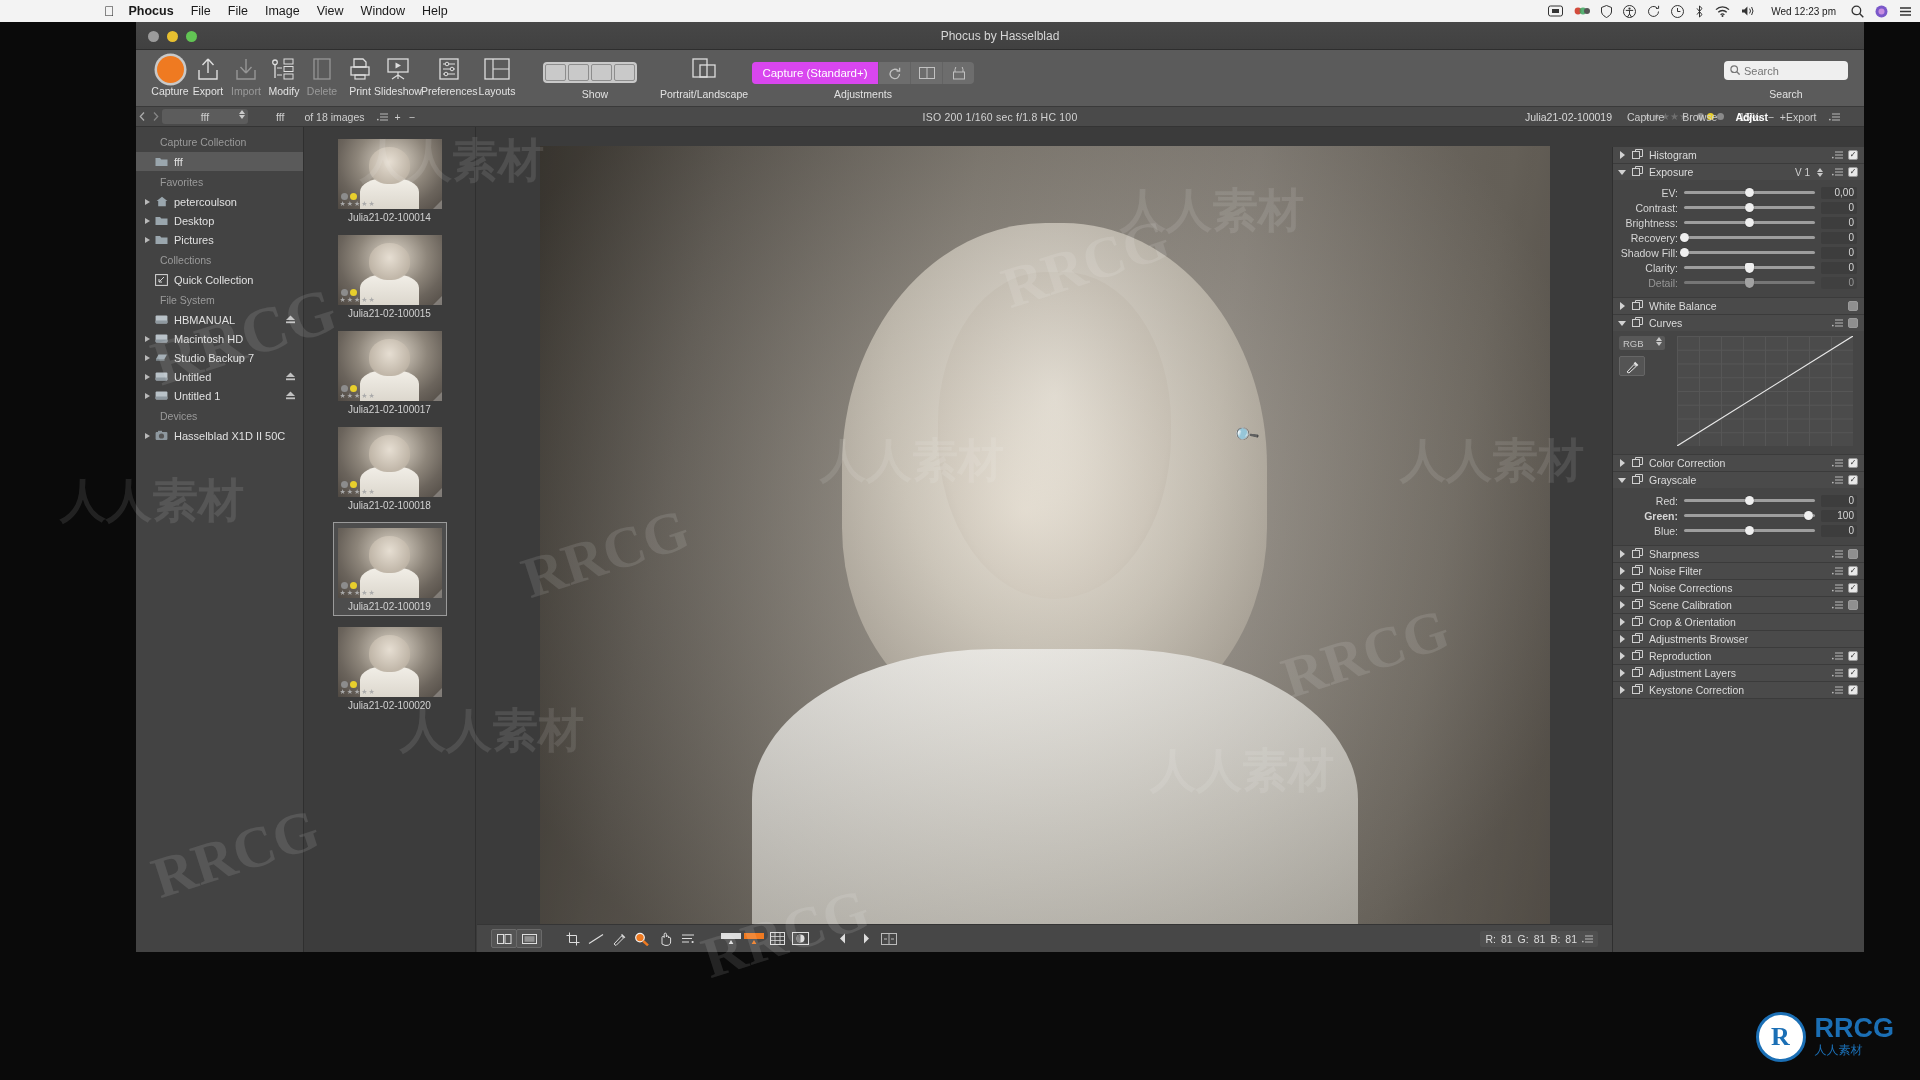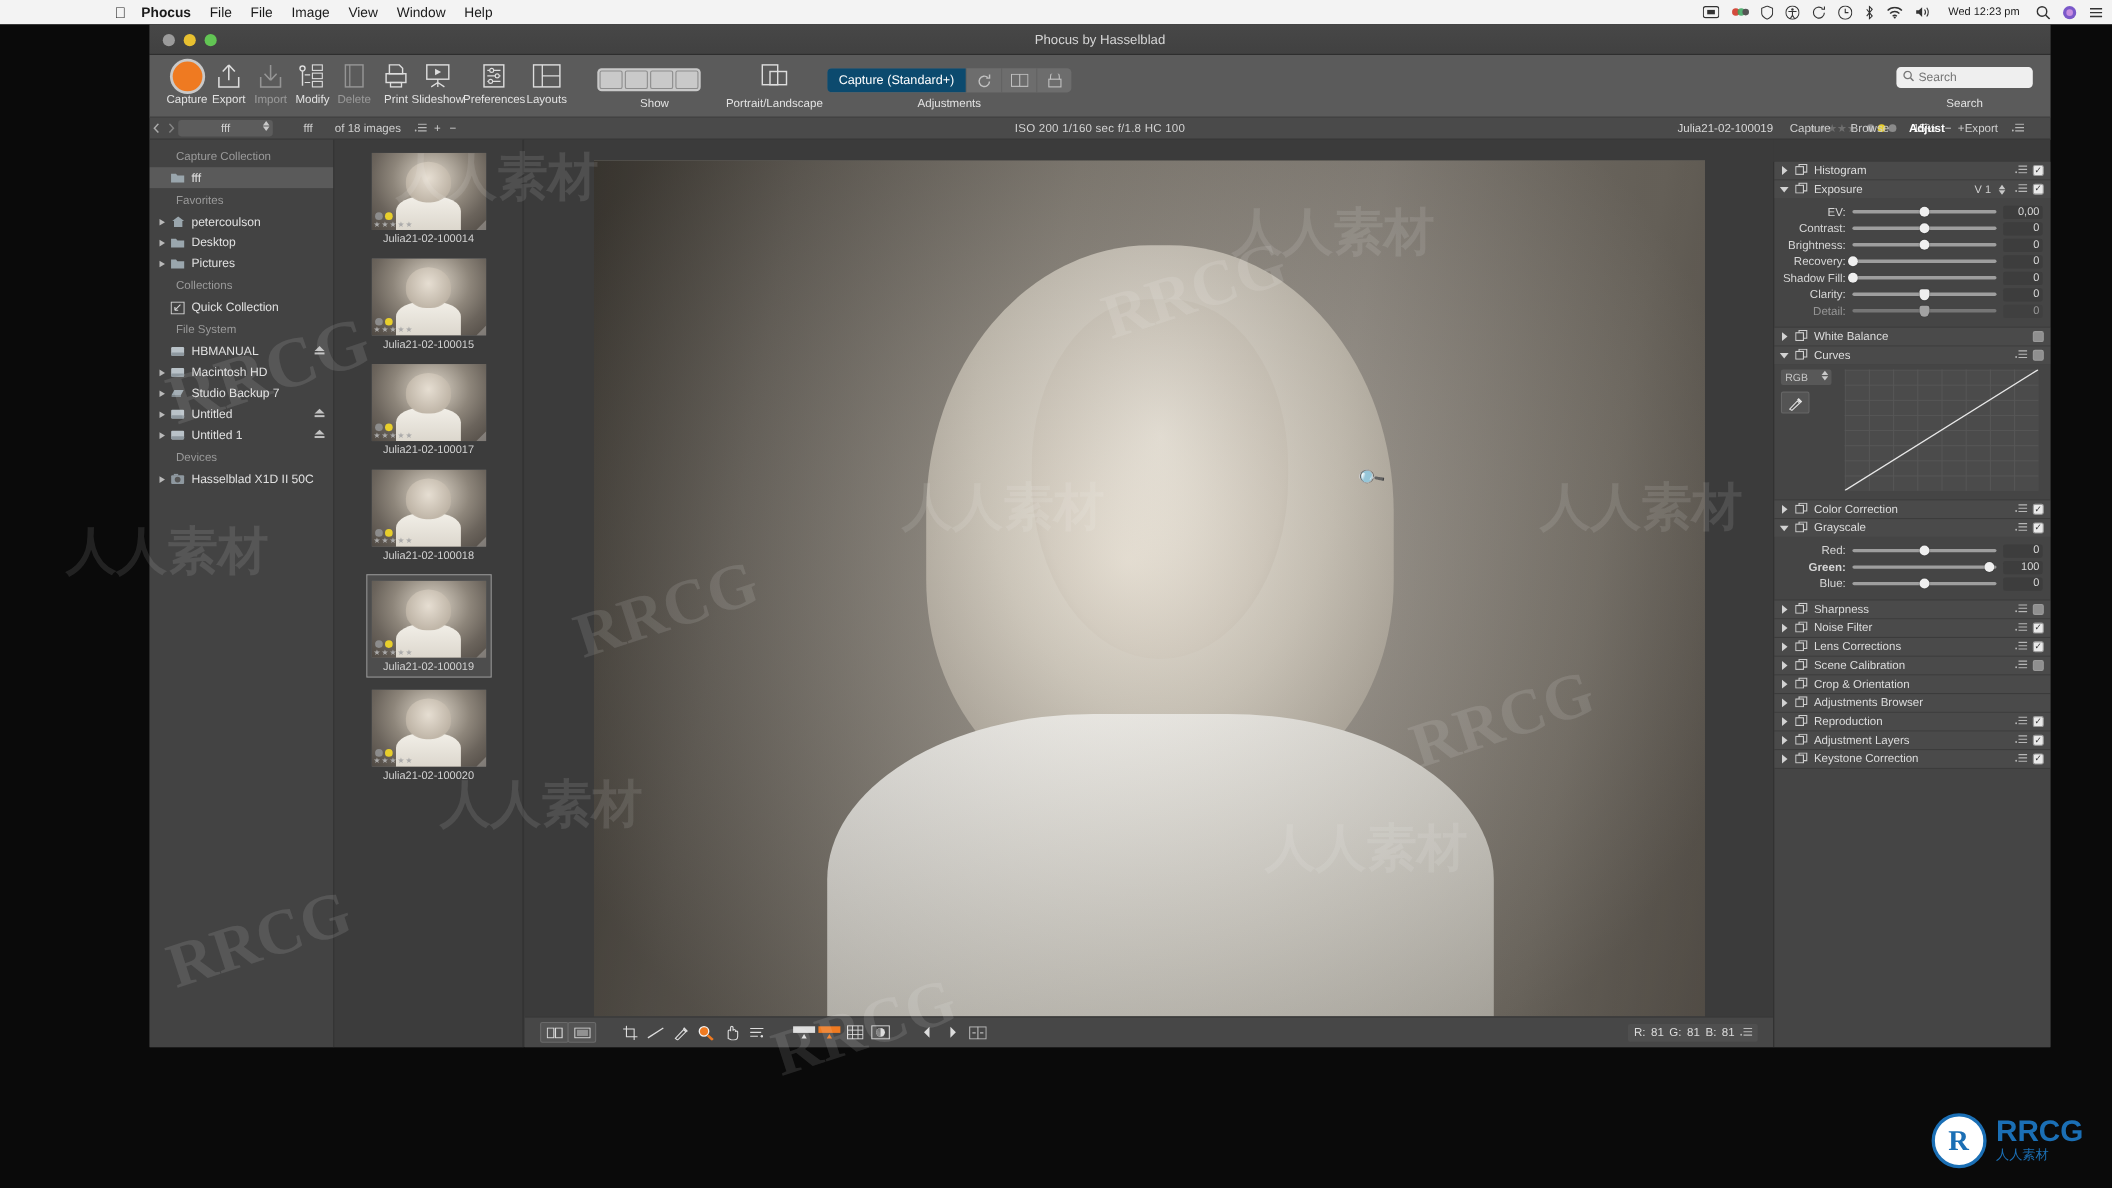--- a/index.html
+++ b/index.html
@@ -48,21 +48,21 @@
 
   .shutter { width:27px; height:27px; border-radius:50%; background:#ef7a21;
       box-shadow:0 0 0 2.5px #c9c9c9; }
 
   .segbox { position:absolute; top:12px; display:flex; background:#c9c9c9;
       border-radius:4px; padding:2px; gap:2px; }
   .segbox .sg { width:21px; height:17px; border:1px solid #8d8d8d; background:#c9c9c9; border-radius:2px; }
 
   #presetwrap { position:absolute; top:12px; left:616px; width:222px; height:22px;
       display:flex; background:#6d6d6d; border-radius:4px; overflow:hidden; }
-  #presetname { flex:1; background:#0c4a6e; display:flex; align-items:center; justify-content:center;
+  #presetname { flex:1; background:#d946ef; display:flex; align-items:center; justify-content:center;
       color:#fff; font-size:11.5px; }
   #presetwrap .pb { width:32px; display:flex; align-items:center; justify-content:center;
       border-left:1px solid #5e5e5e; opacity:.65; }
 
   #searchbox { position:absolute; top:11px; right:16px; width:124px; height:19px; background:#efefef;
       border-radius:4px; display:flex; align-items:center; padding:0 6px; gap:4px; }
   #searchbox input { border:0; outline:0; background:transparent; font-size:11px; color:#3a3a3a;
       width:100%; font-family:"Liberation Sans",sans-serif; }
 
   
@@ -1089,21 +1089,21 @@
         </div>
         <div class="tool">
           <div class="thead">
             <span class="tw">
               <i class="r"></i>
             </span>
             <span><svg width="12" height="10">
                 <rect x="0.5" y="2.5" width="7" height="7" fill="none" stroke="#cfcfcf"></rect>
                 <path d="M3.5 2.5 V0.5 H10.5 V7.5 H7.5" fill="none" stroke="#cfcfcf"></path>
               </svg></span>
-            <span class="nm">Lens Corrections</span>
+            <span class="nm">Noise Corrections</span>
             <span class="menuico"><svg width="11" height="8">
                 <path d="M3 1 H11 M3 4 H11 M3 7 H11" stroke="#ccc"></path>
                 <circle cx="0.8" cy="6.6" r="0.9" fill="#ccc"></circle>
               </svg></span>
             <span class="cbx">✓</span>
           </div>
         </div>
         <div class="tool">
           <div class="thead">
             <span class="tw">

